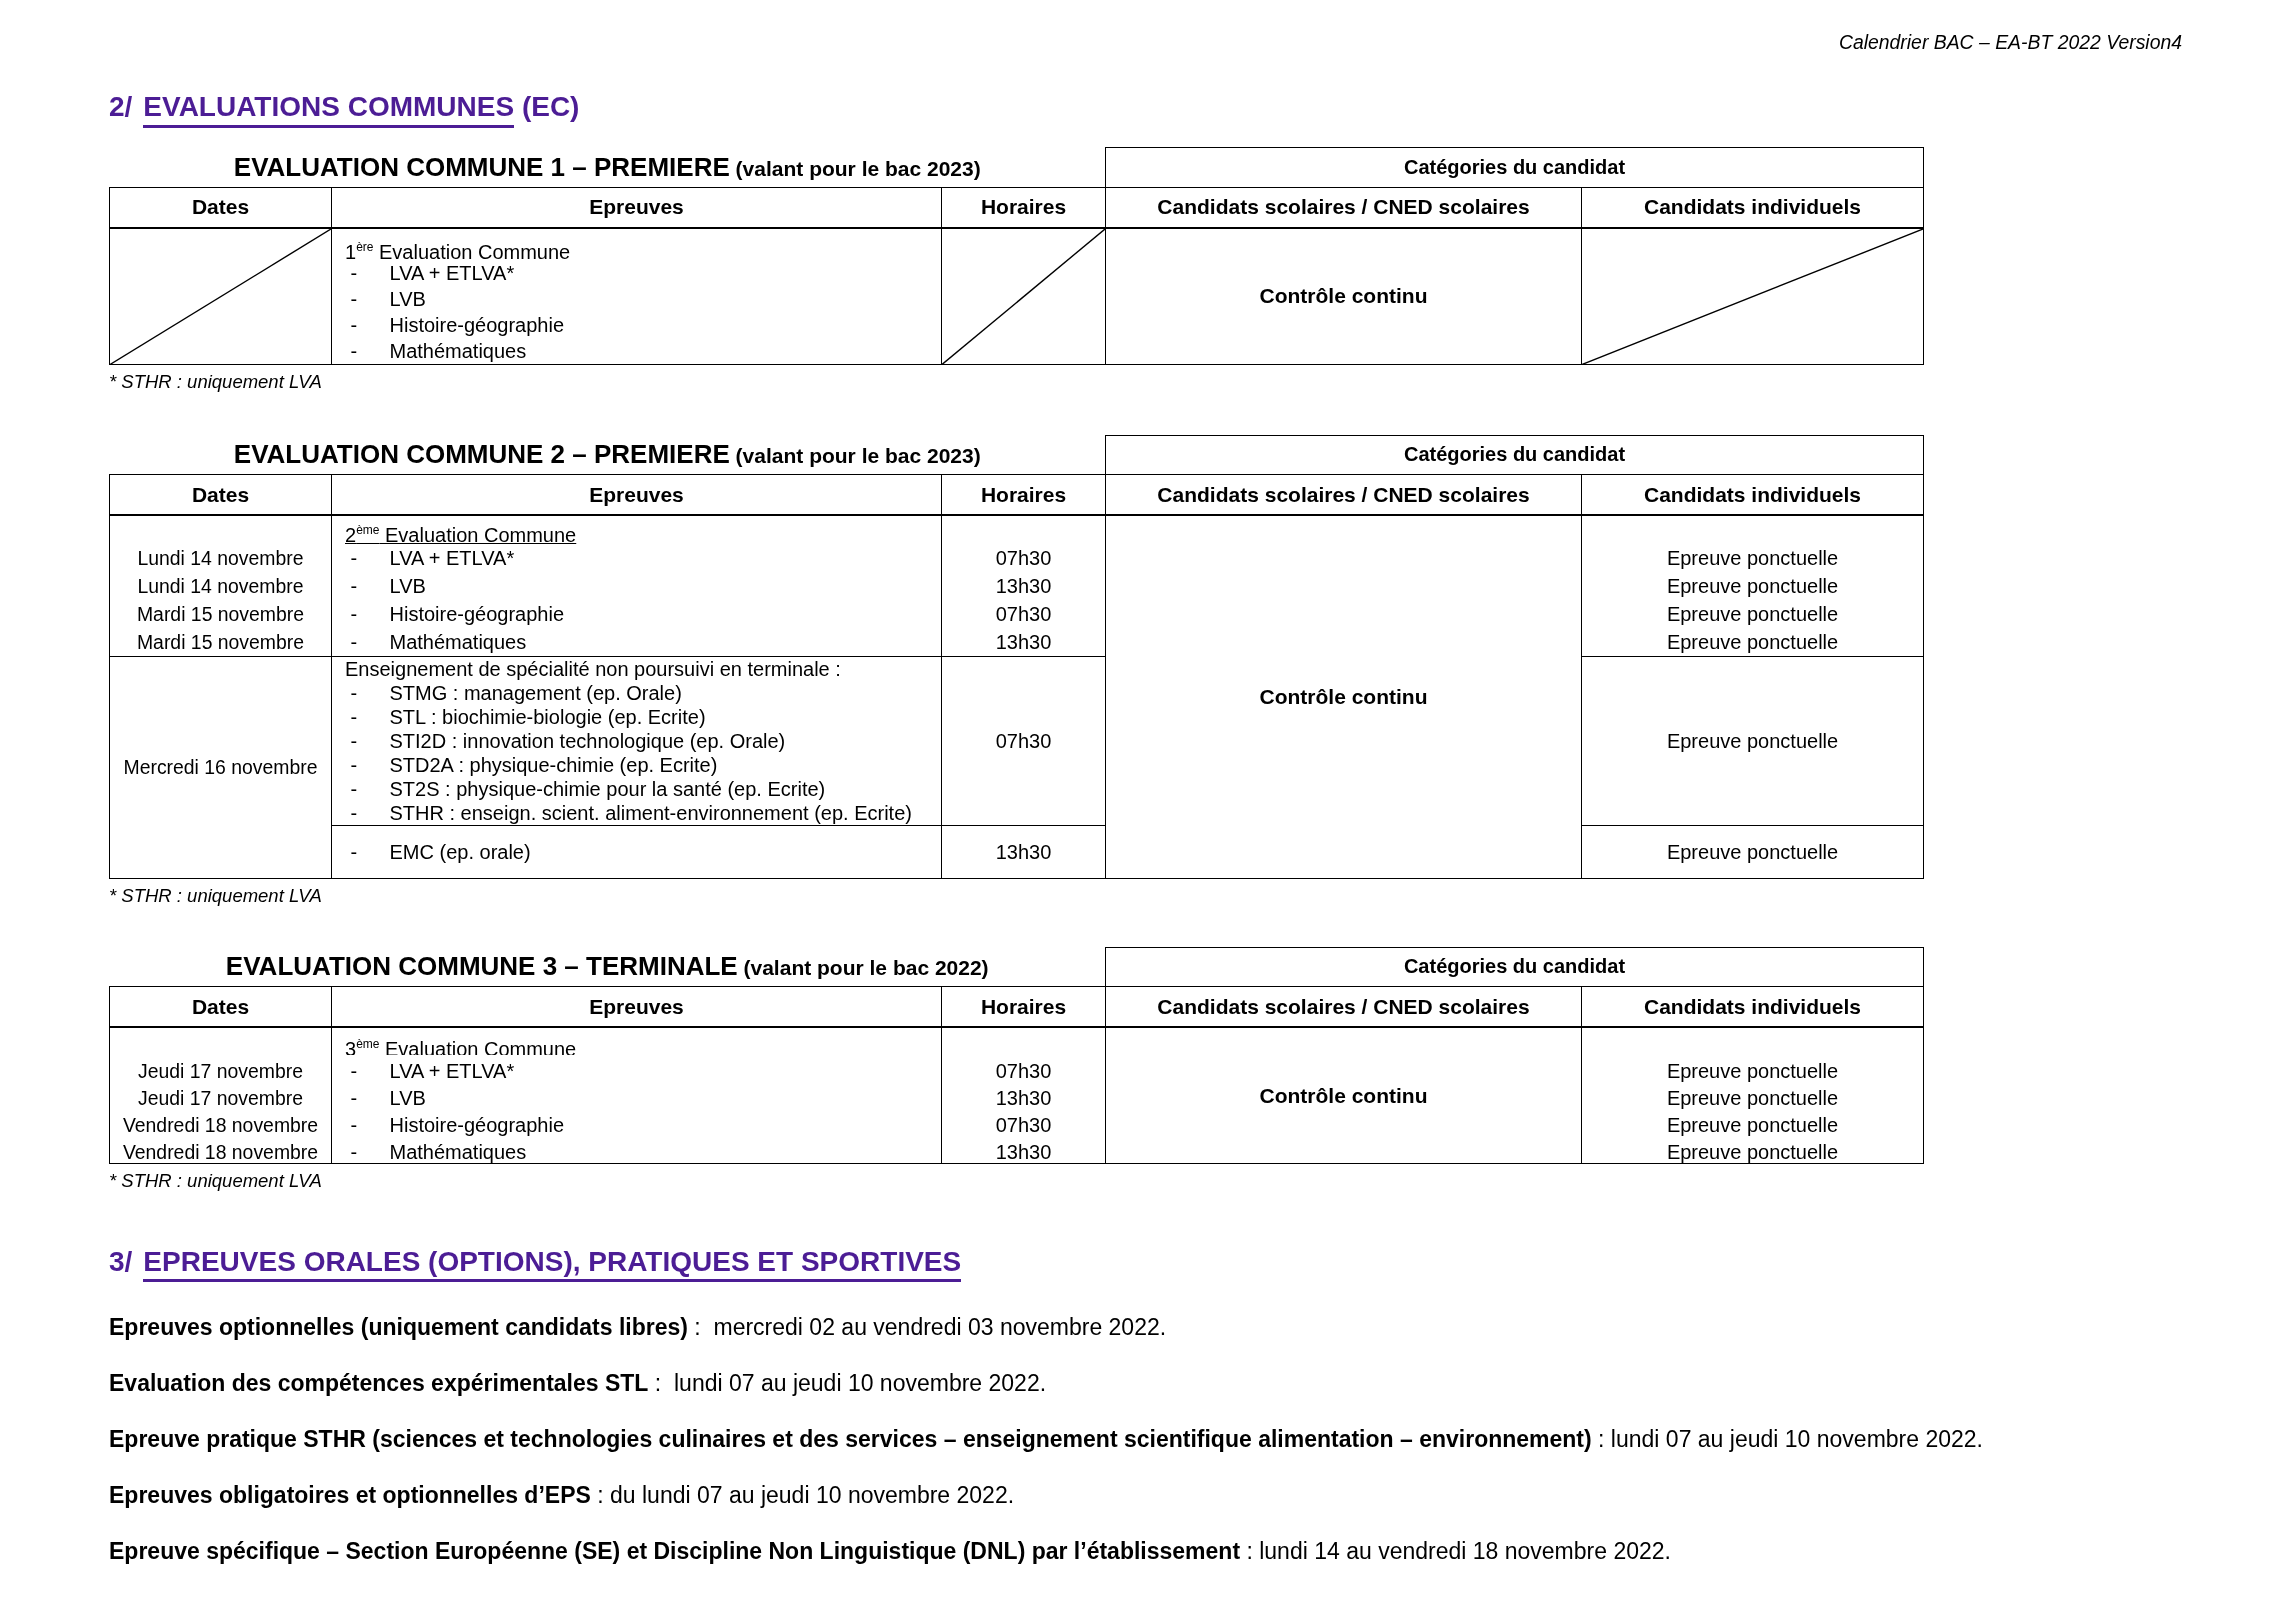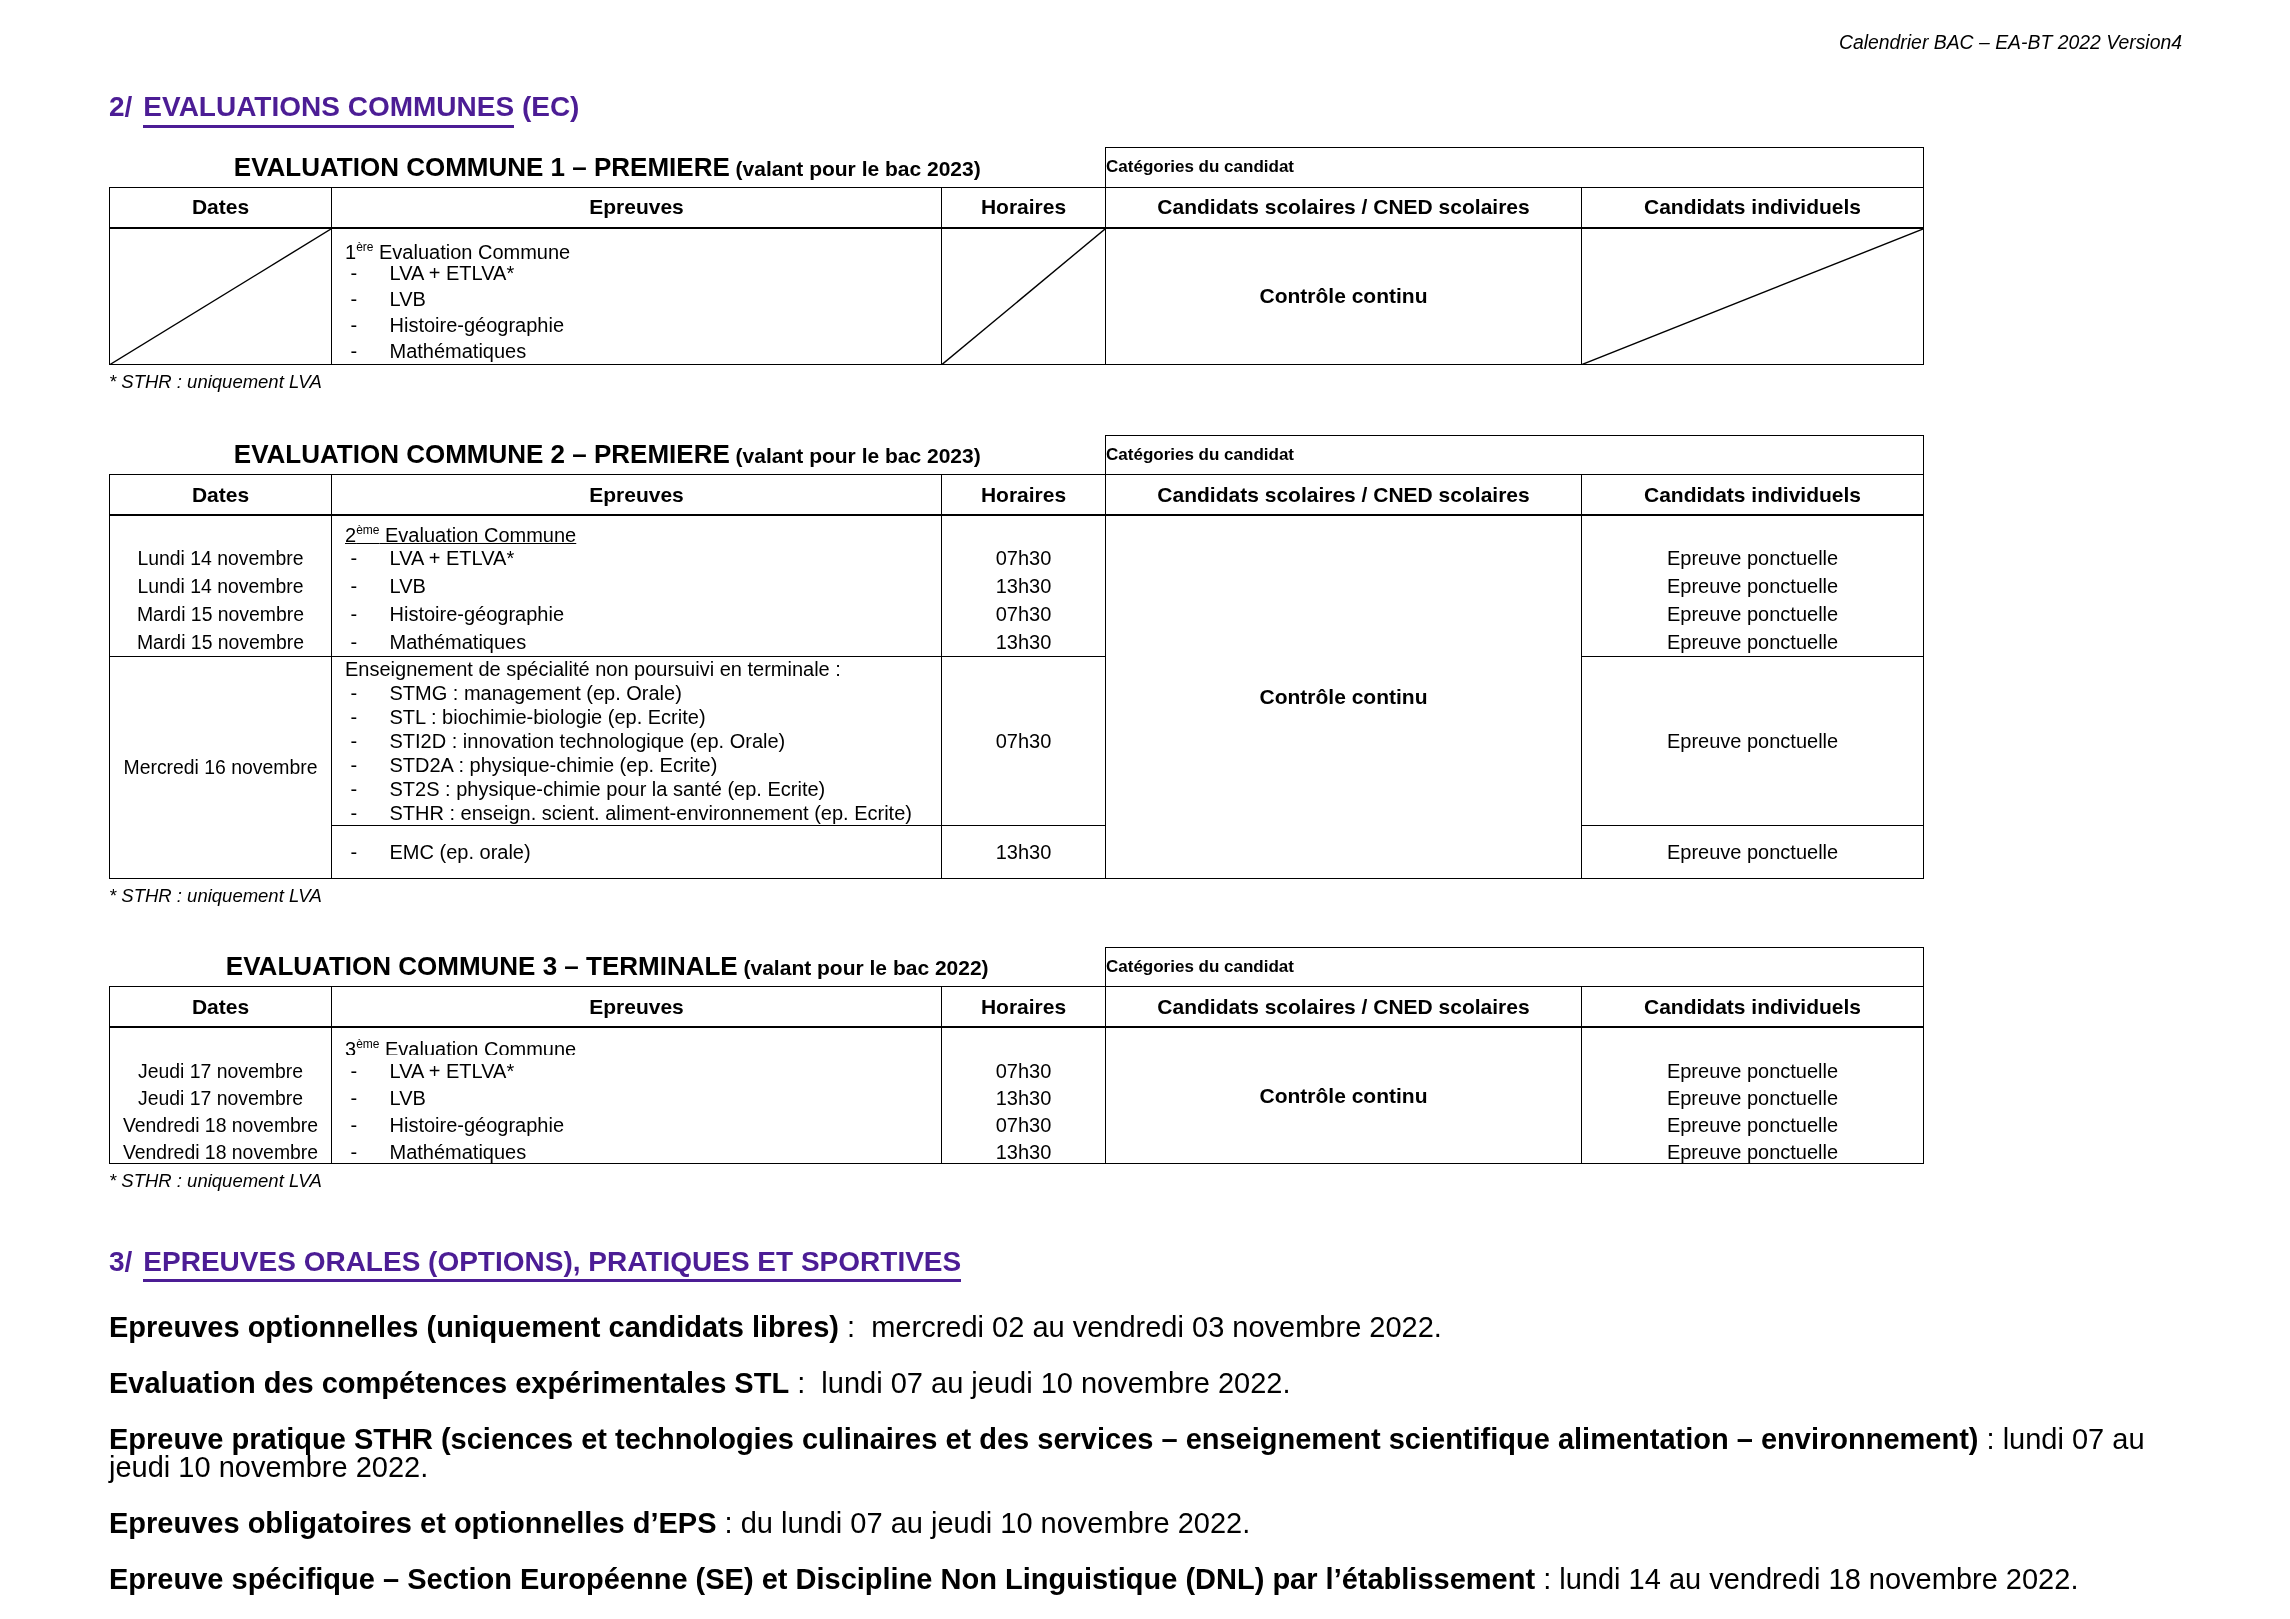--- a/index.html
+++ b/index.html
@@ -18,21 +18,21 @@
 
   .ec-table { border-collapse:collapse; table-layout:fixed; width:1814px; }
   #t1 { margin-top:24px; }
   #t2 { margin-top:42px; }
   #t3 { margin-top:40px; }
   .c-dates{width:222px}.c-epr{width:610px}.c-hor{width:164px}.c-sco{width:476px}.c-ind{width:342px}
 
   .title-left { border:none; text-align:center; vertical-align:middle; height:39px; padding:0; }
   .t-main { font-weight:bold; font-size:26px; }
   .t-sub  { font-weight:bold; font-size:21px; }
-  .cat-box { border:1.8px solid #000; text-align:left; vertical-align:middle; font-weight:bold; font-size:17px; padding:0; }
+  .cat-box { border:1.8px solid #000; text-align:center; vertical-align:middle; font-weight:bold; font-size:20px; padding:0; }
 
   .head-row th { border:0.9px solid #000; border-top:1.8px solid #000; border-bottom:2.8px solid #000;
     font-size:21px; font-weight:bold; height:39px; text-align:center; vertical-align:middle; padding:0; }
 
   tbody td { border:0.9px solid #000; padding:0; vertical-align:top; font-size:20px; }
   .bl { border-left:1.8px solid #000 !important; }
   .br { border-right:1.8px solid #000 !important; }
   .bb { border-bottom:1.8px solid #000 !important; }
 
   .diag-cell { position:relative; }
@@ -53,21 +53,21 @@
 
   .ec-head { padding-left:13px; }
   .ec-title { text-decoration:underline; }
   .ec-title sup { font-size:12px; }
   .intro { padding-left:13px; }
   .item { padding-left:18.5px; }
   .dash { display:inline-block; width:39px; }
 
   .note { font-style:italic; font-size:18.5px; margin-top:5.5px; }
 
-  .para { margin:0; font-size:29px; line-height:28px; }
+  .para { margin:0; font-size:23px; line-height:28px; }
   .para-first { margin-top:35px; }
   .para + .para { margin-top:28px; }
   .para .b { font-weight:bold; }
   .para .r { white-space:pre-wrap; }
 </style>
 </head>
 <body>
 
 <div class="page">
 

